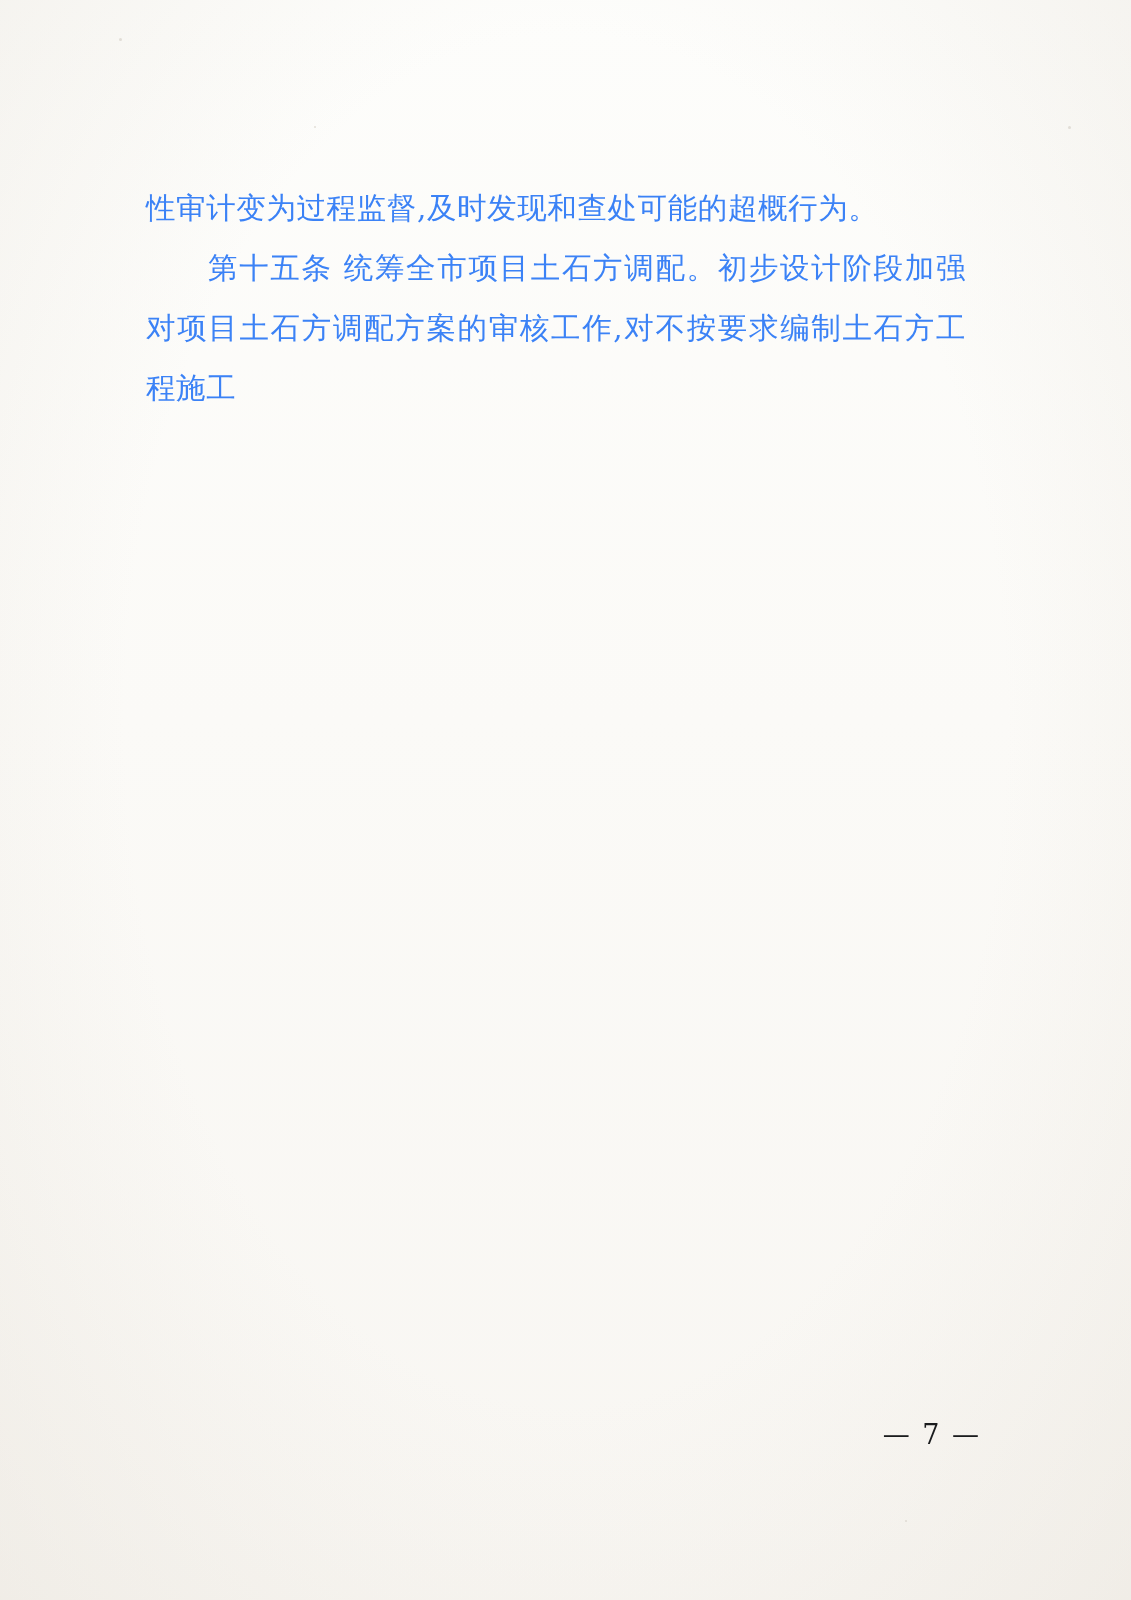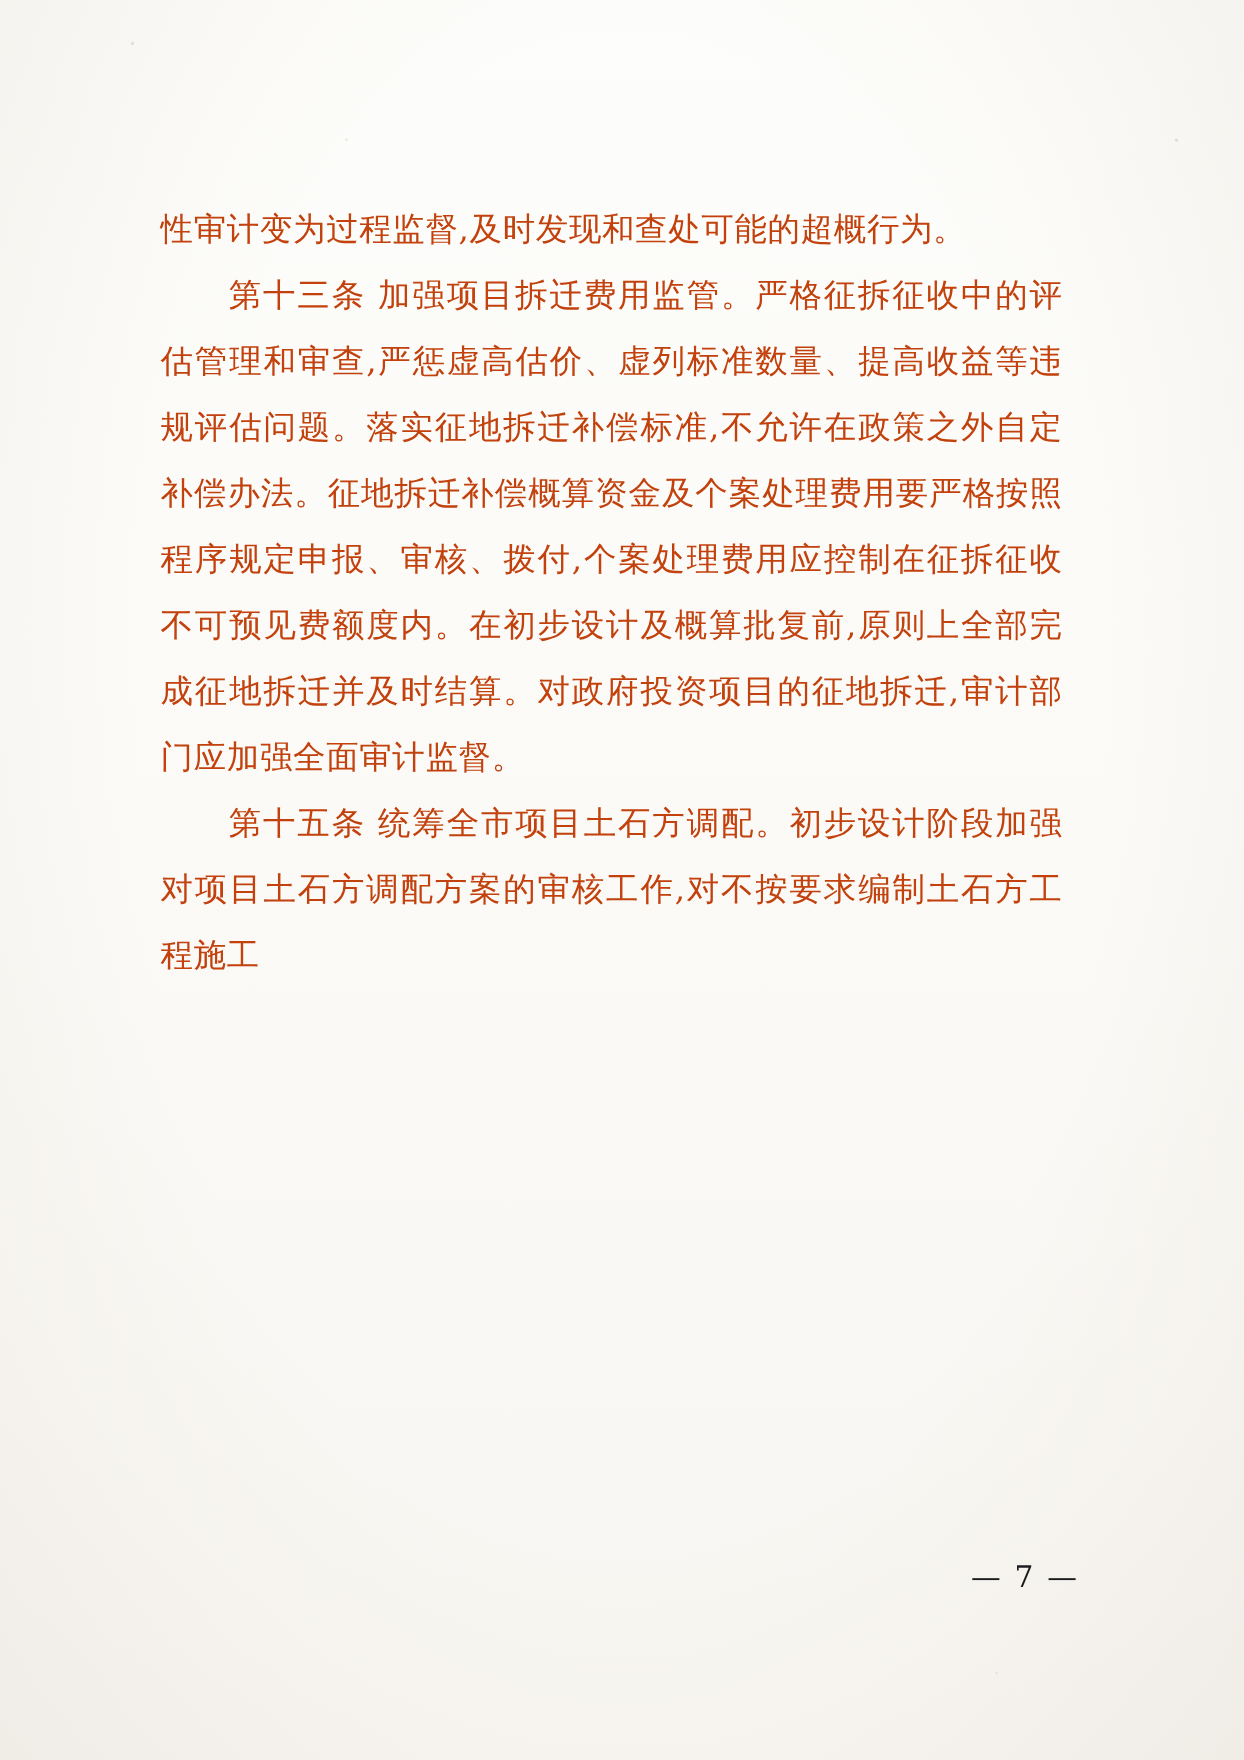--- a/index.html
+++ b/index.html
@@ -36,21 +36,21 @@
   .content {
     position: absolute;
     left: 146px;
     top: 178px;
     width: 820px;
   }
   .para {
     font-family: "DejaVu Serif", "Liberation Serif", serif;
     font-size: 29.5px;
     line-height: 60px;
-    color: #c2410c;
+    color: #3b82f6;
     letter-spacing: 0.6px;
     text-align: justify;
     text-justify: inter-character;
     margin: 0 0 0 0;
     white-space: pre-wrap;
   }
   .para.indent {
     text-indent: 62px;
   }
   .page-number {
@@ -69,18 +69,17 @@
 <div class="page">
   <div class="paper-tint"></div>
 
   <div class="speck" style="left:119px;top:38px;width:3px;height:3px;"></div>
   <div class="speck" style="left:1068px;top:126px;width:3px;height:3px;"></div>
   <div class="speck" style="left:314px;top:126px;width:2px;height:2px;"></div>
   <div class="speck" style="left:905px;top:1520px;width:2px;height:2px;"></div>
 
   <div class="content">
     <p class="para">性审计变为过程监督,及时发现和查处可能的超概行为。</p>
-    <p class="para indent">第十三条 加强项目拆迁费用监管。严格征拆征收中的评估管理和审查,严惩虚高估价、虚列标准数量、提高收益等违规评估问题。落实征地拆迁补偿标准,不允许在政策之外自定补偿办法。征地拆迁补偿概算资金及个案处理费用要严格按照程序规定申报、审核、拨付,个案处理费用应控制在征拆征收不可预见费额度内。在初步设计及概算批复前,原则上全部完成征地拆迁并及时结算。对政府投资项目的征地拆迁,审计部门应加强全面审计监督。</p>
     <p class="para indent">第十五条 统筹全市项目土石方调配。初步设计阶段加强对项目土石方调配方案的审核工作,对不按要求编制土石方工程施工</p>
   </div>
 
   <div class="page-number">— 7 —</div>
 </div>
 
 </body></html>

